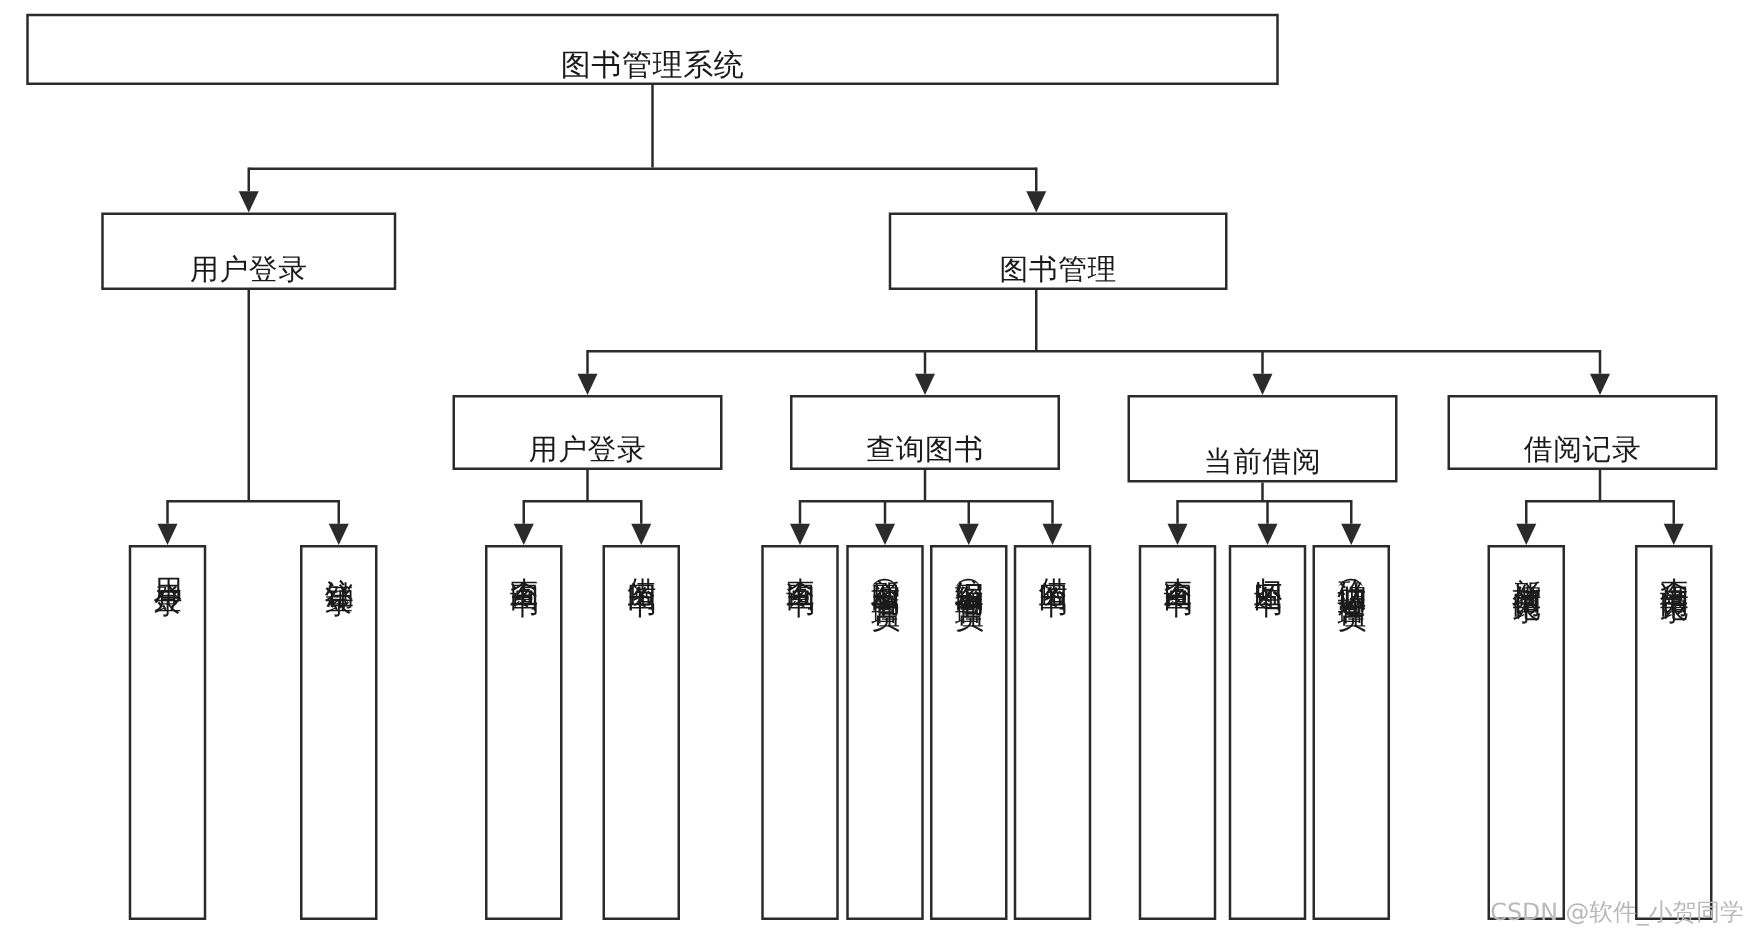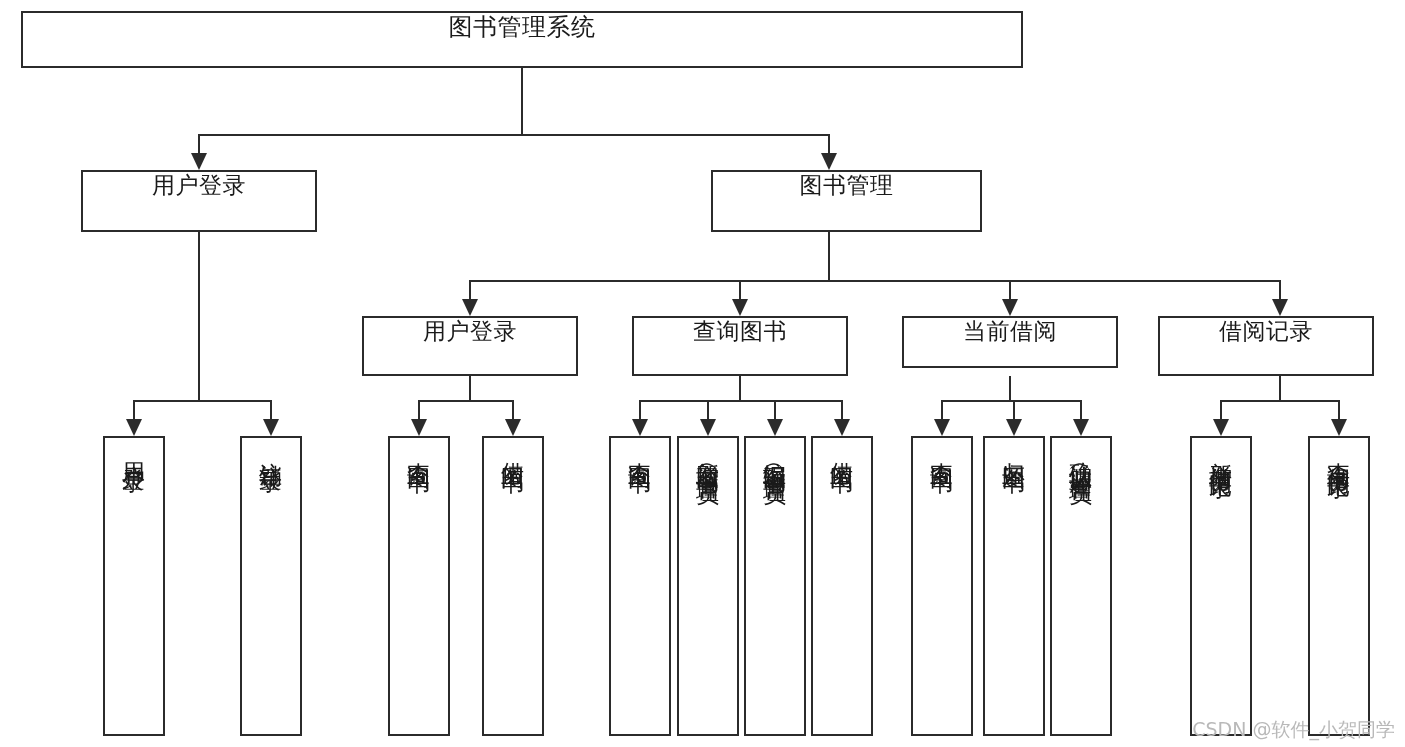--- a/index.html
+++ b/index.html
@@ -17,21 +17,21 @@
     background: #ffffff;
     overflow: hidden;
   }
   
   .node {
     position: absolute;
     box-sizing: border-box;
     background: #ffffff;
     border: 2px solid #2b2b2b;
     display: flex;
-    align-items: flex-start;
+    align-items: flex-end;
     justify-content: center;
     color: #1a1a1a;
   }
   .node .label {
     display: block;
     text-align: center;
     line-height: 1.18;
     letter-spacing: 0.5px;
   }
   
@@ -150,21 +150,21 @@
       </div>
       <div class="node h" style="left: 711px; top: 170px; width: 271px; height: 62px;">
         <span class="label">图书管理</span>
       </div>
       <div class="node h" style="left: 362px; top: 316px; width: 216px; height: 60px;">
         <span class="label">用户登录</span>
       </div>
       <div class="node h" style="left: 632px; top: 316px; width: 216px; height: 60px;">
         <span class="label">查询图书</span>
       </div>
-      <div class="node h" style="left: 902px; top: 316px; width: 216px; height: 52px;">
+      <div class="node h" style="left: 902px; top: 316px; width: 216px; height: 70px;">
         <span class="label">当前借阅</span>
       </div>
       <div class="node h" style="left: 1122px; top: 316px; width: 216px; height: 60px; margin-left: 36px;">
         <span class="label">借阅记录</span>
       </div>
       <div class="node v" style="left: 103px; top: 436px; width: 62px; height: 300px;">
         <span class="label">用户登录</span>
       </div>
       <div class="node v" style="left: 240px; top: 436px; width: 62px; height: 300px;">
         <span class="label">注销登录</span>

